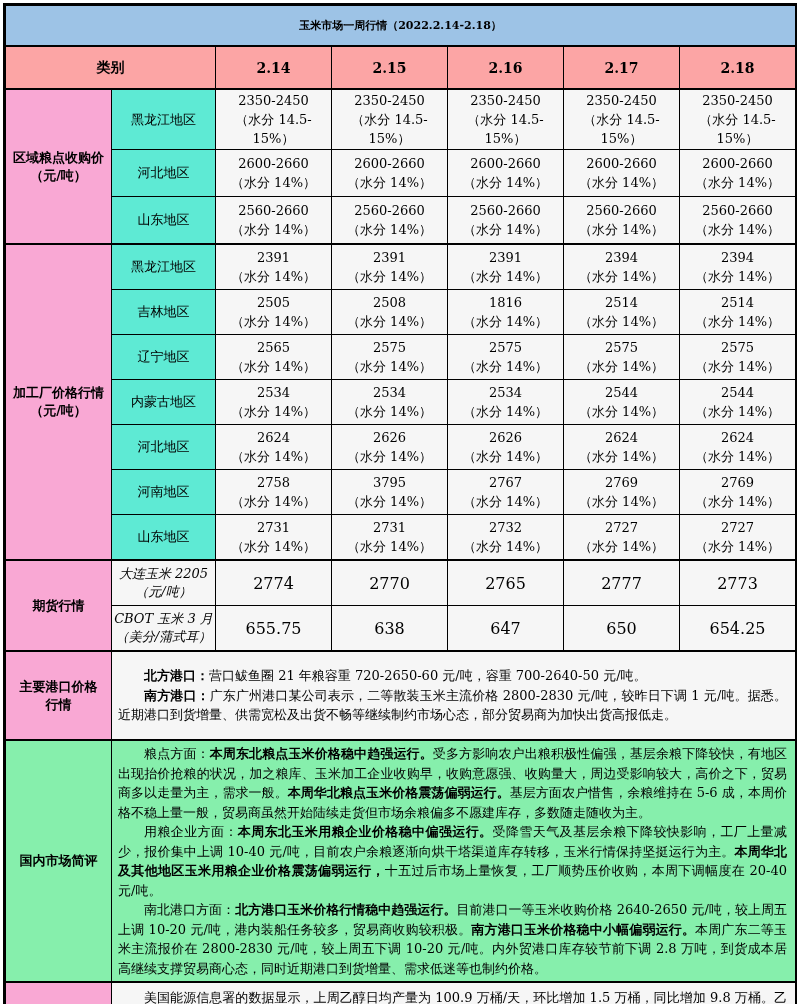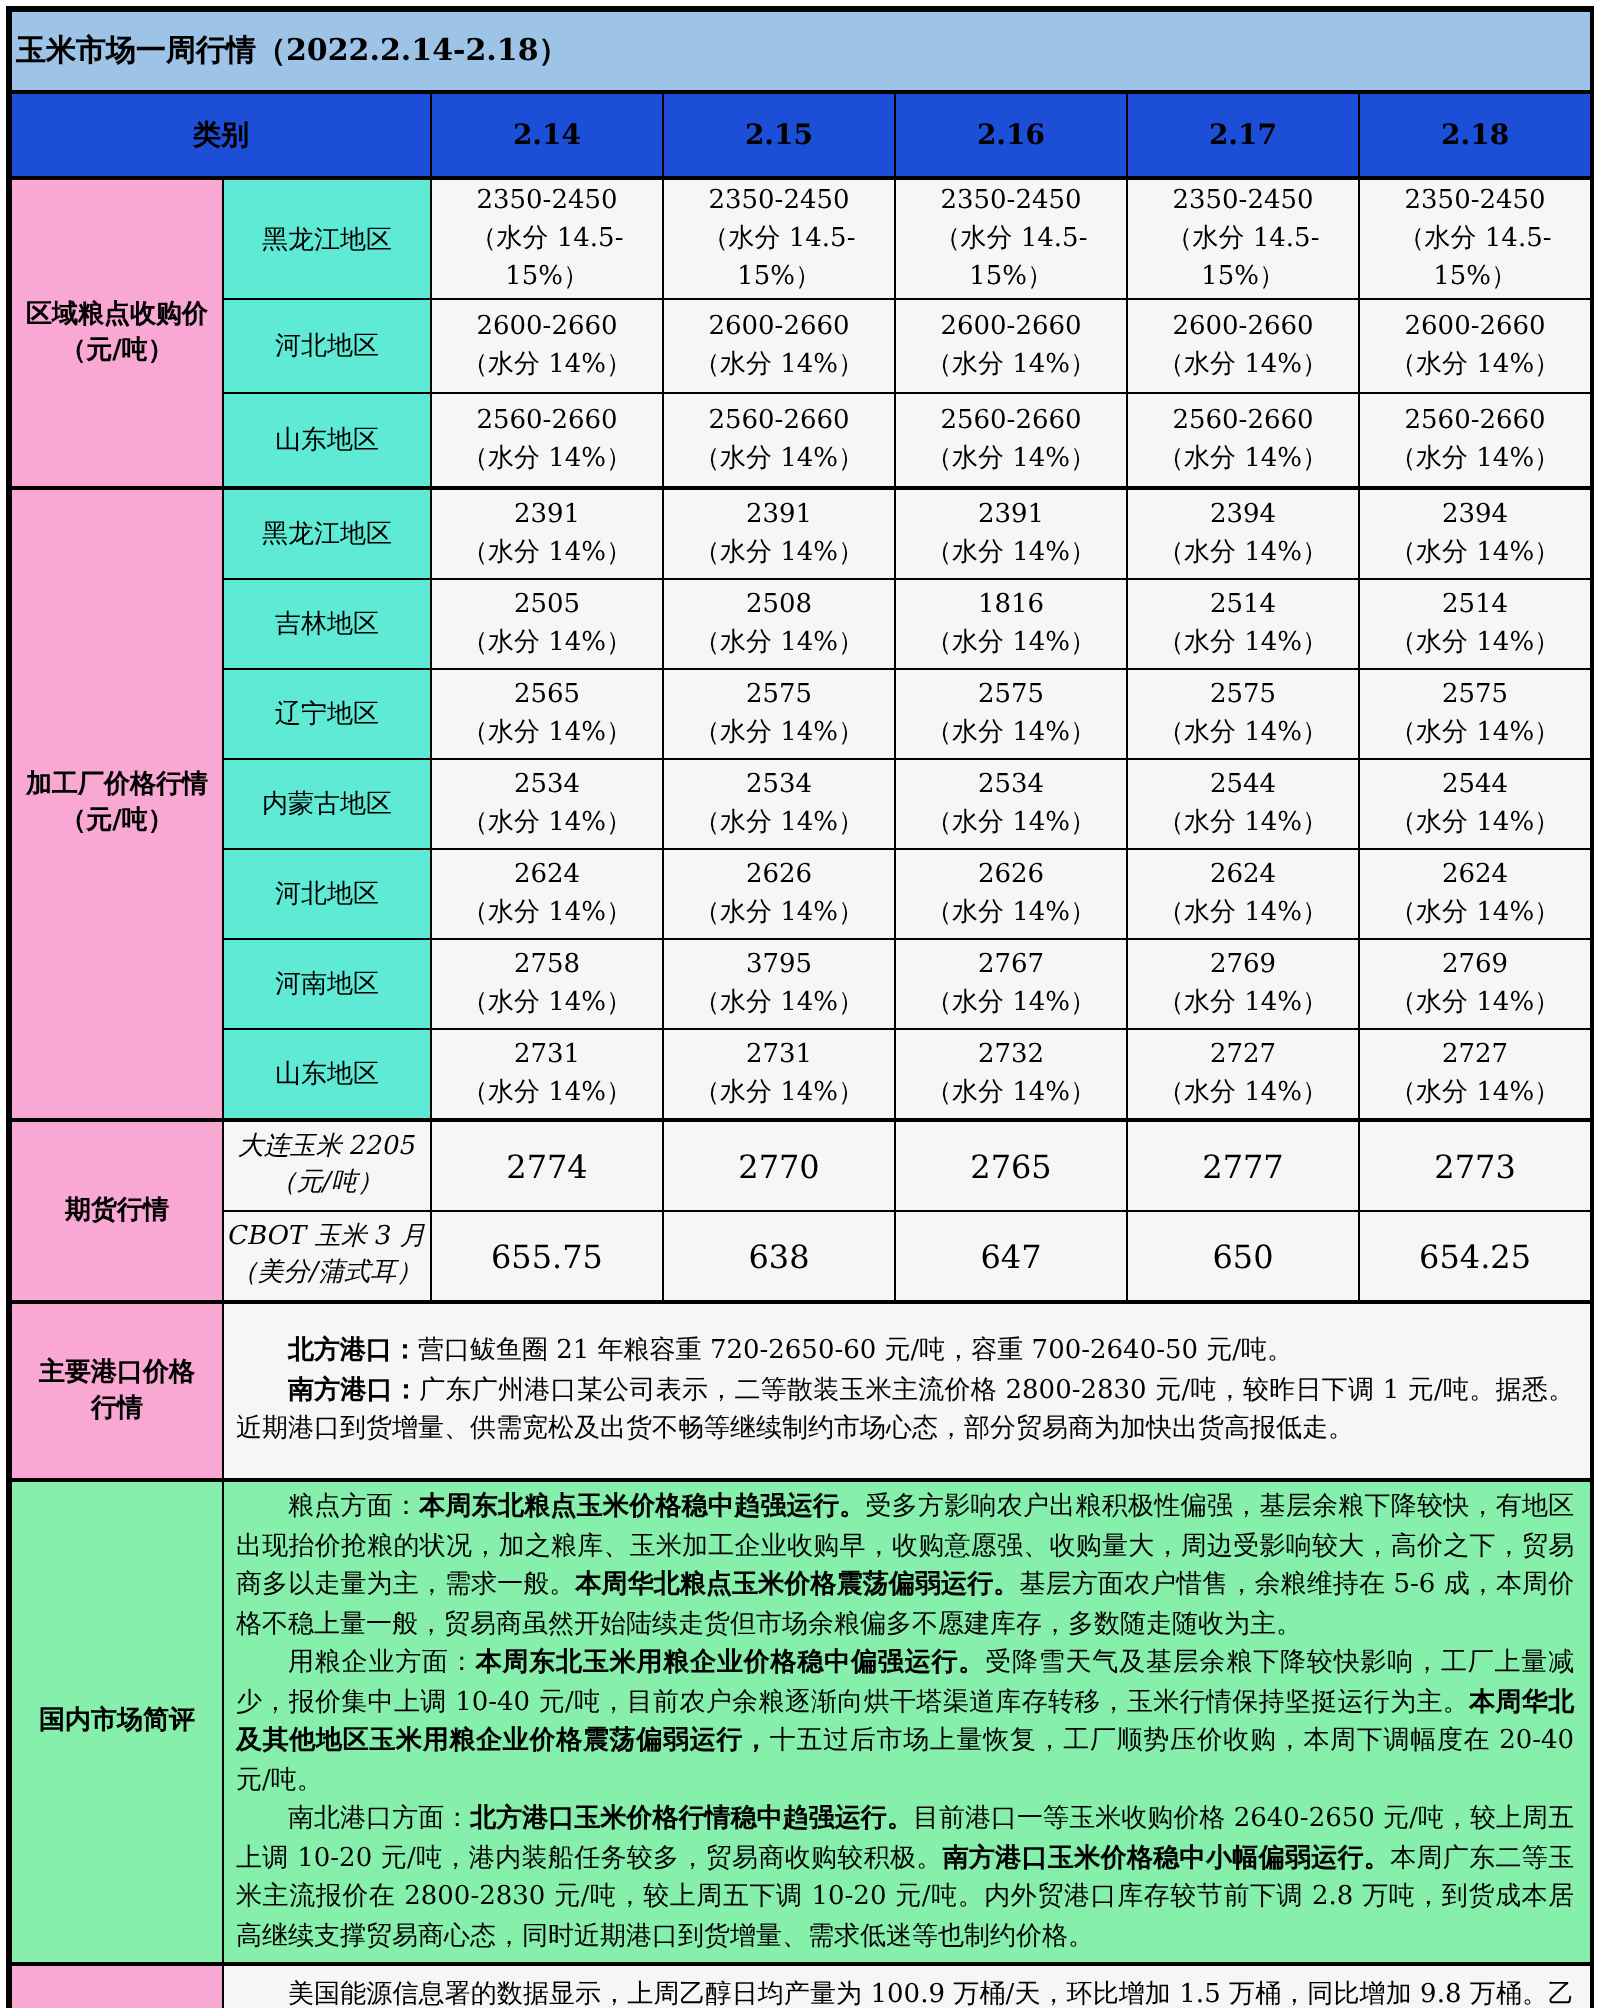--- a/index.html
+++ b/index.html
@@ -4,23 +4,23 @@
 <style>
   html,body{margin:0;padding:0;background:#ffffff;}
   body{width:800px;height:1004px;overflow:hidden;
        font-family:"DejaVu Serif","Liberation Serif",serif;color:#000;}
   .frame{margin:3px;border:2px solid #000;}
   table{border-collapse:collapse;table-layout:fixed;width:790px;}
   td{border:1px solid #000;font-size:13px;vertical-align:middle;
      padding:1px 2px;overflow:hidden;}
   col.c1{width:106px;} col.c2{width:104px;} col.cd{width:116px;}
 
-  .title-cell{background:#9dc3e6;font-weight:bold;
-              font-size:15px;height:37px;border-bottom-width:2px;}
-  .head-row td{background:#1d4ed8;text-align:center;font-weight:bold;
+  .title-cell{background:#9dc3e6;text-align:center;font-weight:bold;
+              font-size:11px;height:37px;border-bottom-width:2px;}
+  .head-row td{background:#fca5a5;text-align:center;font-weight:bold;
                font-size:14px;height:39px;}
   .sec-label{font-weight:bold;text-align:center;background:#f9a8d4;line-height:18px;}
   .region{text-align:center;background:#5eead4;height:44px;}
   .h42{height:42px;}
   .val{text-align:center;background:#f6f6f6;line-height:19px;}
   .single{text-align:center;background:#f6f6f6;font-size:16px;}
   .sublabel{text-align:center;background:#f6f6f6;line-height:18px;font-style:italic;}
   .content{background:#f6f6f6;padding:3px 8px 3px 6px;vertical-align:middle;}
   .content p{margin:0;text-indent:2em;line-height:19.5px;text-align:justify;}
   .b{font-weight:bold;}

